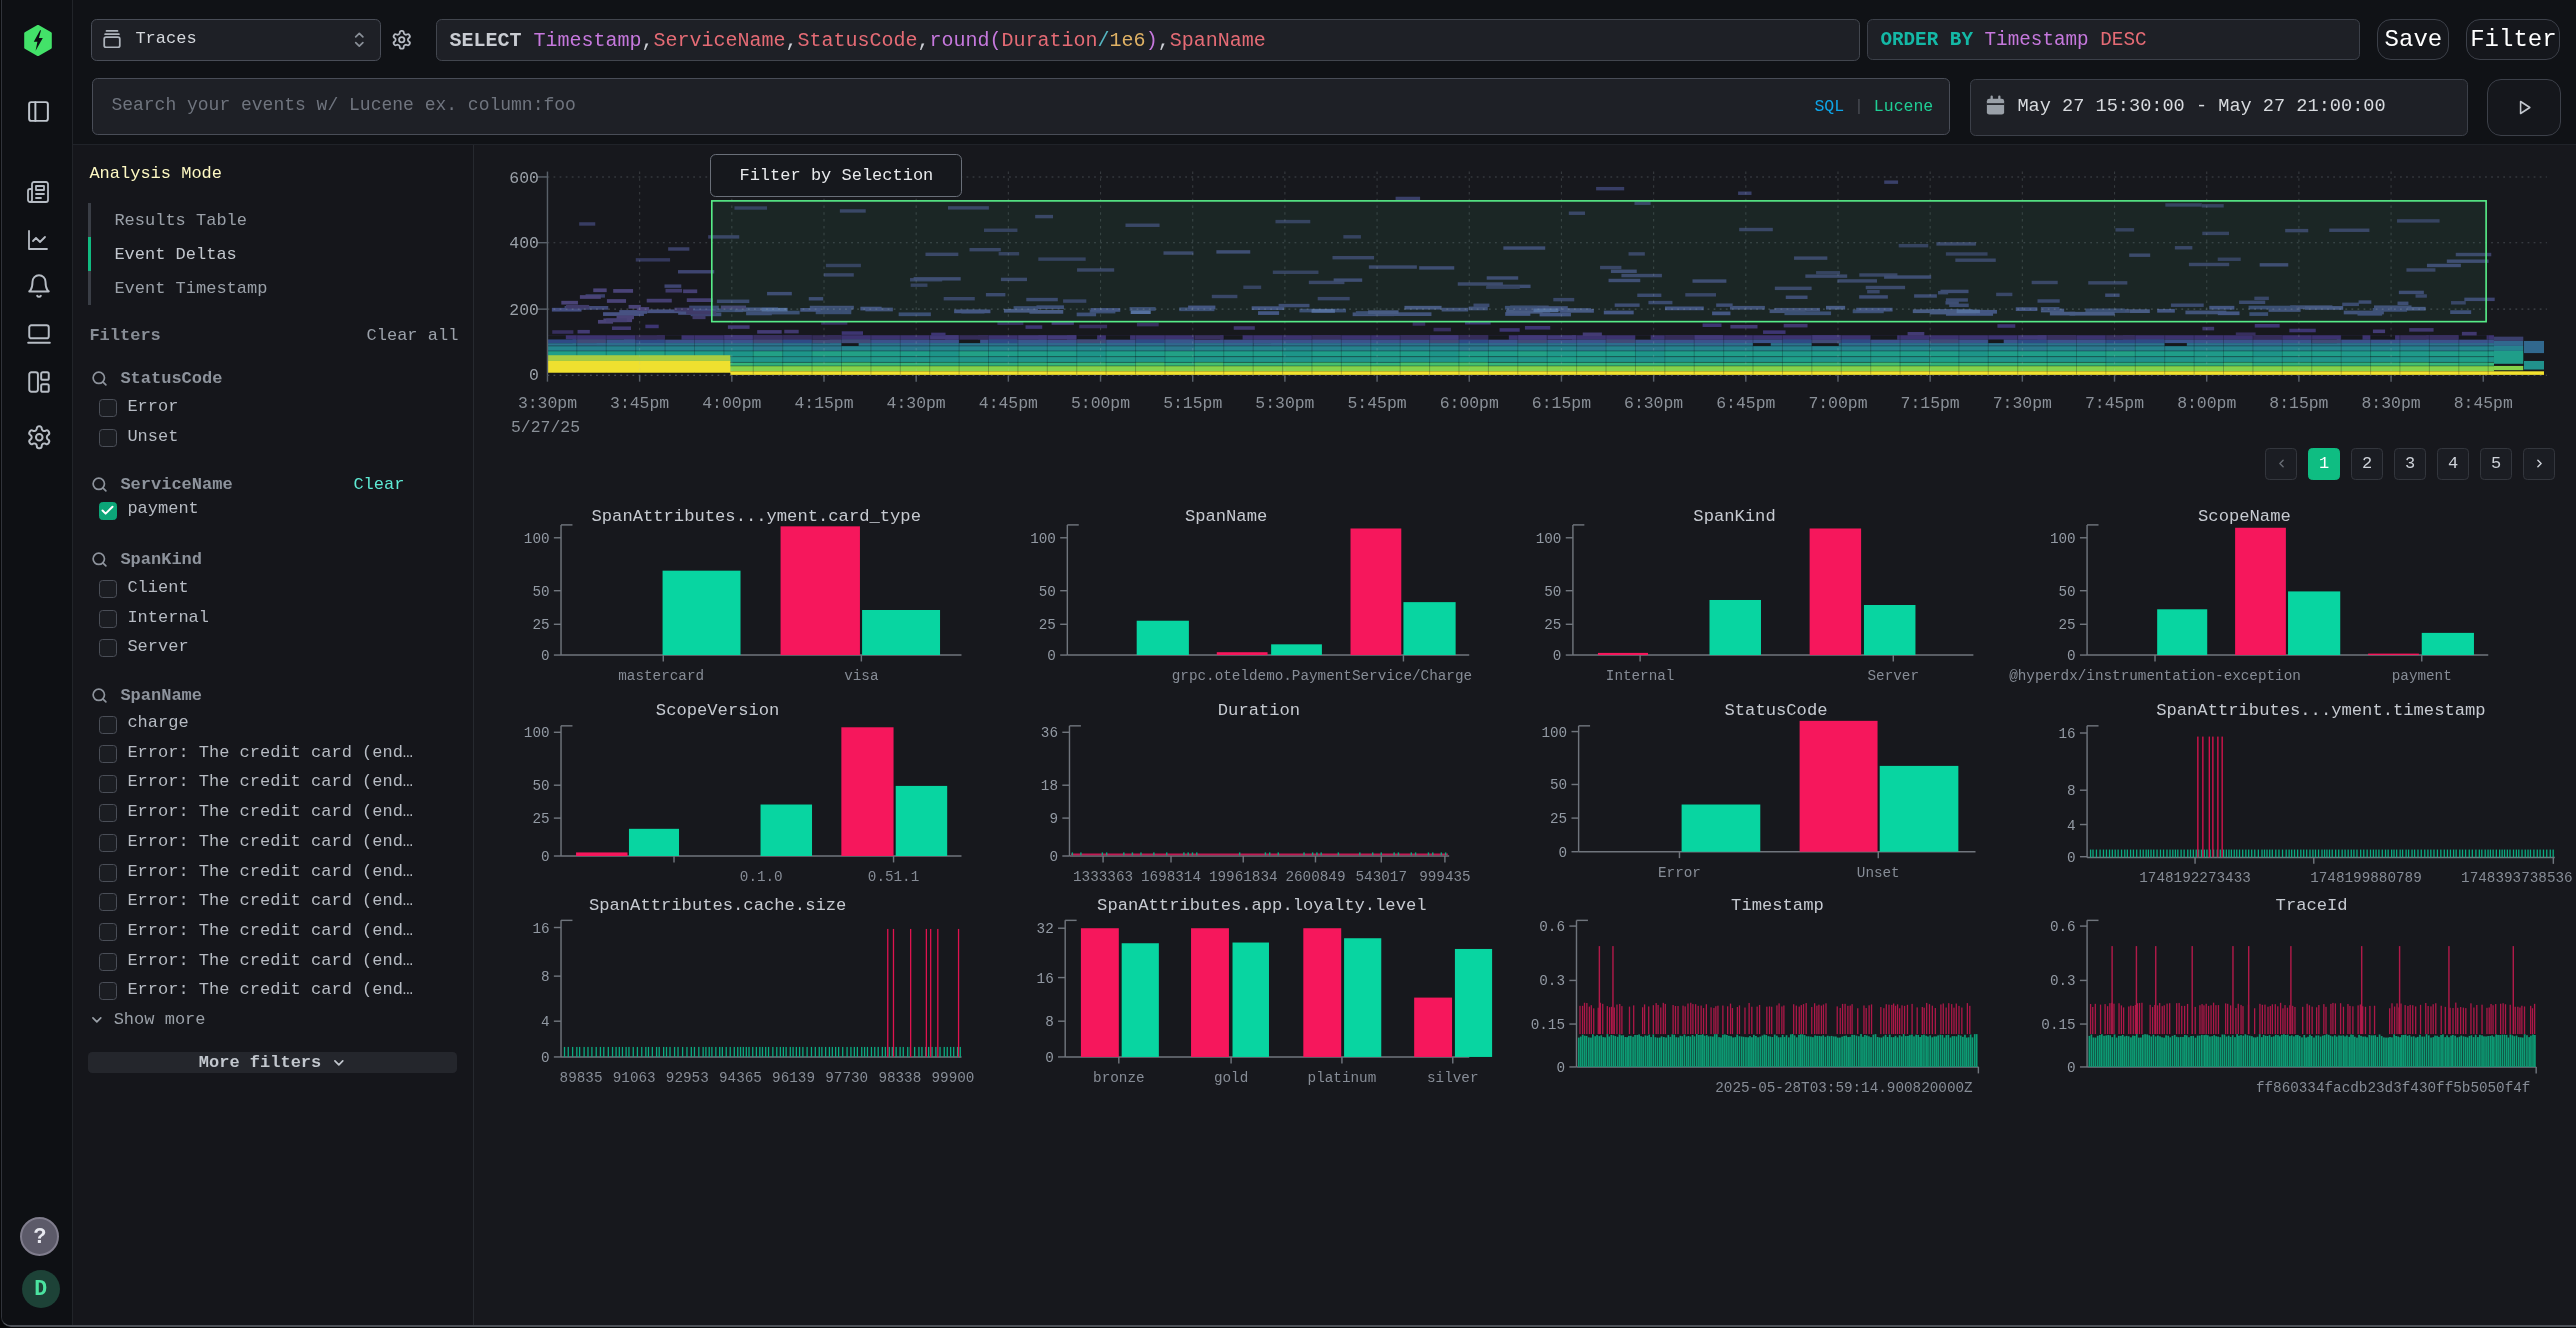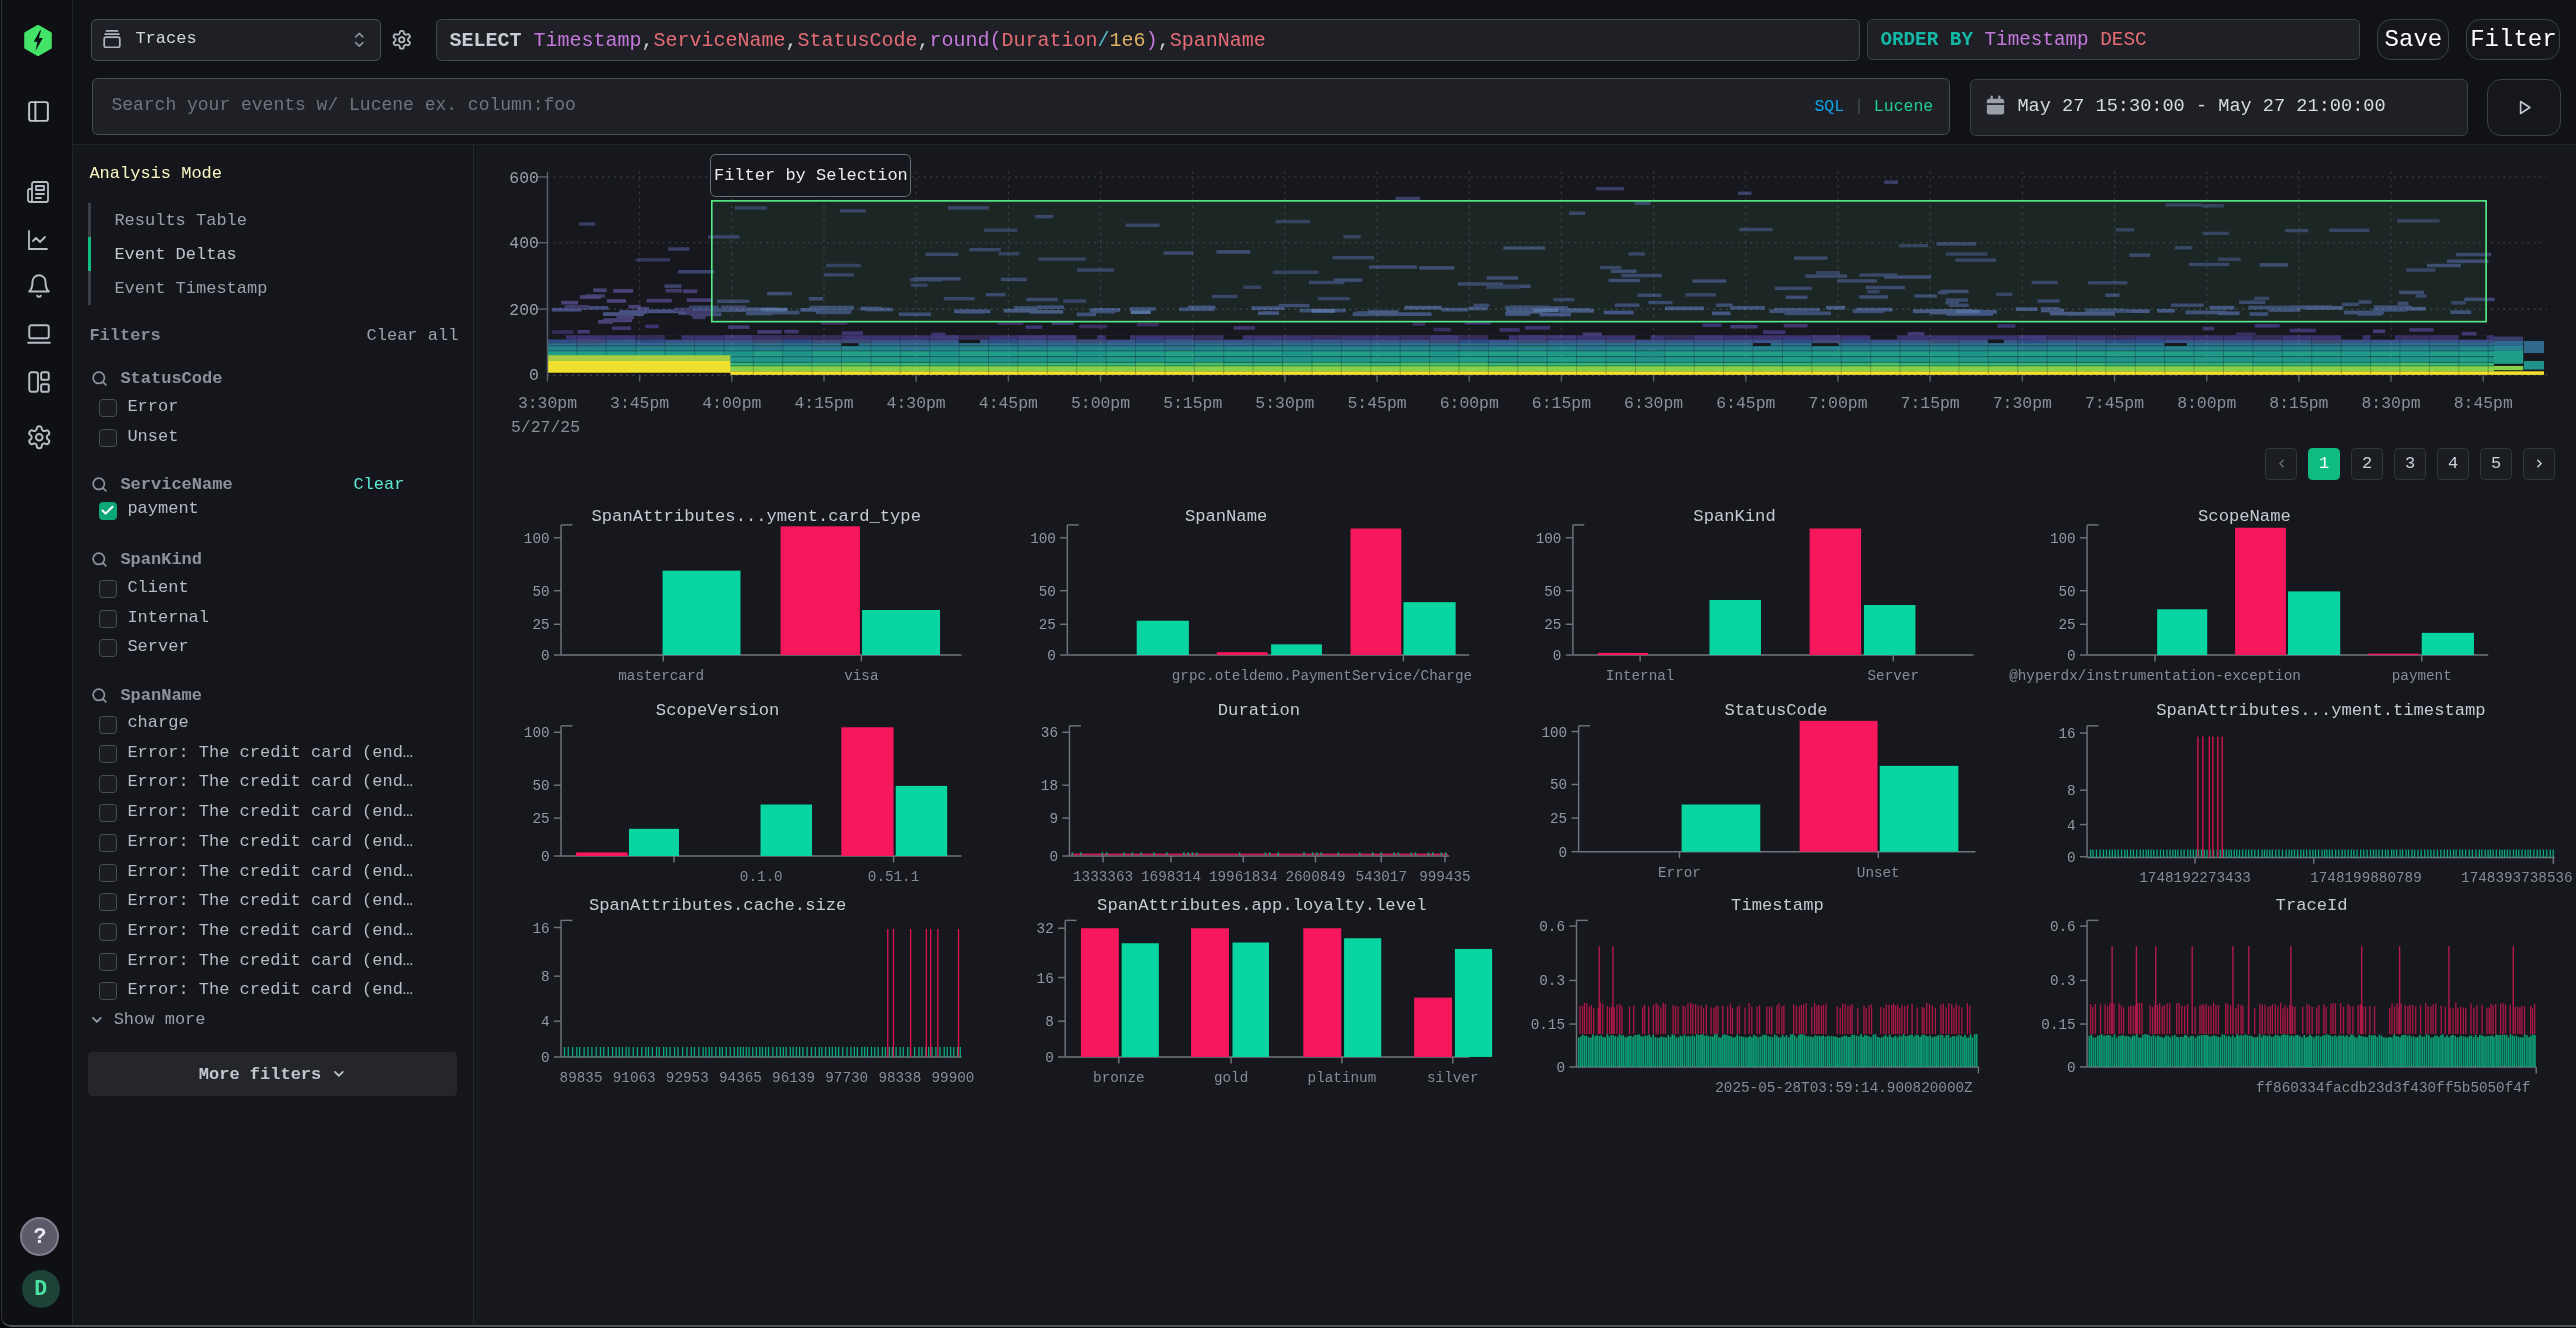--- a/index.html
+++ b/index.html
@@ -165,29 +165,29 @@
     <div class="cb" style="top:953px"></div>
     <div class="item" style="left:125px;top:951px;color:#b6bbc3">Error: The credit card (end…</div>
     <div class="cb" style="top:982px"></div>
     <div class="item" style="left:125px;top:980px;color:#b6bbc3">Error: The credit card (end…</div>
     <div style="position:absolute;left:87px;top:1010px;color:#9aa0a8;font-size:17px;display:flex;align-items:center;gap:8.6px">
       <svg style="" width="15.7" height="15.7" viewBox="0 0 24 24" fill="none" stroke="#9aa0a8" stroke-width="2.6" stroke-linecap="round" stroke-linejoin="round">
         <path d="m6 9 6 6 6-6"></path>
       </svg>
       <span>Show more</span>
     </div>
-    <div style="position:absolute;left:86px;top:1052px;width:369px;height:44px;background:#24262c;border-radius:4.3px;color:#c2c7ce;font-size:17px;font-weight:bold;display:flex;align-items:center;justify-content:center;gap:10px">
+    <div style="position:absolute;left:86px;top:1052px;width:369px;height:21px;background:#24262c;border-radius:4.3px;color:#c2c7ce;font-size:17px;font-weight:bold;display:flex;align-items:center;justify-content:center;gap:10px">
       <span>More filters</span>
       <svg style="" width="15.7" height="15.7" viewBox="0 0 24 24" fill="none" stroke="#c2c7ce" stroke-width="2.6" stroke-linecap="round" stroke-linejoin="round">
         <path d="m6 9 6 6 6-6"></path>
       </svg>
     </div>
     <div class="main"></div>
     <div style="position:absolute;left:471px;top:144px"></div>
-    <div style="position:absolute;left:708px;top:154px;width:201px;height:43px;border:1.4px solid #6a6f79;border-radius:5.7px;background:#16181d;color:#e8eaed;font-size:17px;display:flex;align-items:center;justify-content:center;z-index:5">Filter by Selection</div>
+    <div style="position:absolute;left:708px;top:154px;width:252px;height:43px;border:1.4px solid #6a6f79;border-radius:5.7px;background:#16181d;color:#e8eaed;font-size:17px;display:flex;align-items:center;justify-content:center;z-index:5">Filter by Selection</div>
     <svg style="position:absolute;left:471px;top:143px" width="2104" height="343" viewBox="660 200 2940 480" font-family="'Liberation Mono',monospace">
       <rect x="762" y="469.0" width="2724" height="6.0" fill="#3d3370"></rect>
       <rect x="762" y="475.0" width="2724" height="5.0" fill="#3b528b"></rect>
       <rect x="762" y="480.0" width="2724" height="4.0" fill="#2c728e"></rect>
       <rect x="762" y="484.0" width="2724" height="7.0" fill="#26828e"></rect>
       <rect x="762" y="491.0" width="2724" height="8.0" fill="#1f9e89"></rect>
       <rect x="762" y="499.0" width="2724" height="8.0" fill="#21958b"></rect>
       <rect x="762" y="507.0" width="2724" height="5.0" fill="#35b779"></rect>
       <rect x="762" y="512.0" width="2724" height="7.5" fill="#85d24a"></rect>
       <rect x="762" y="519.5" width="2794" height="5.0" fill="#f2e12e"></rect>

